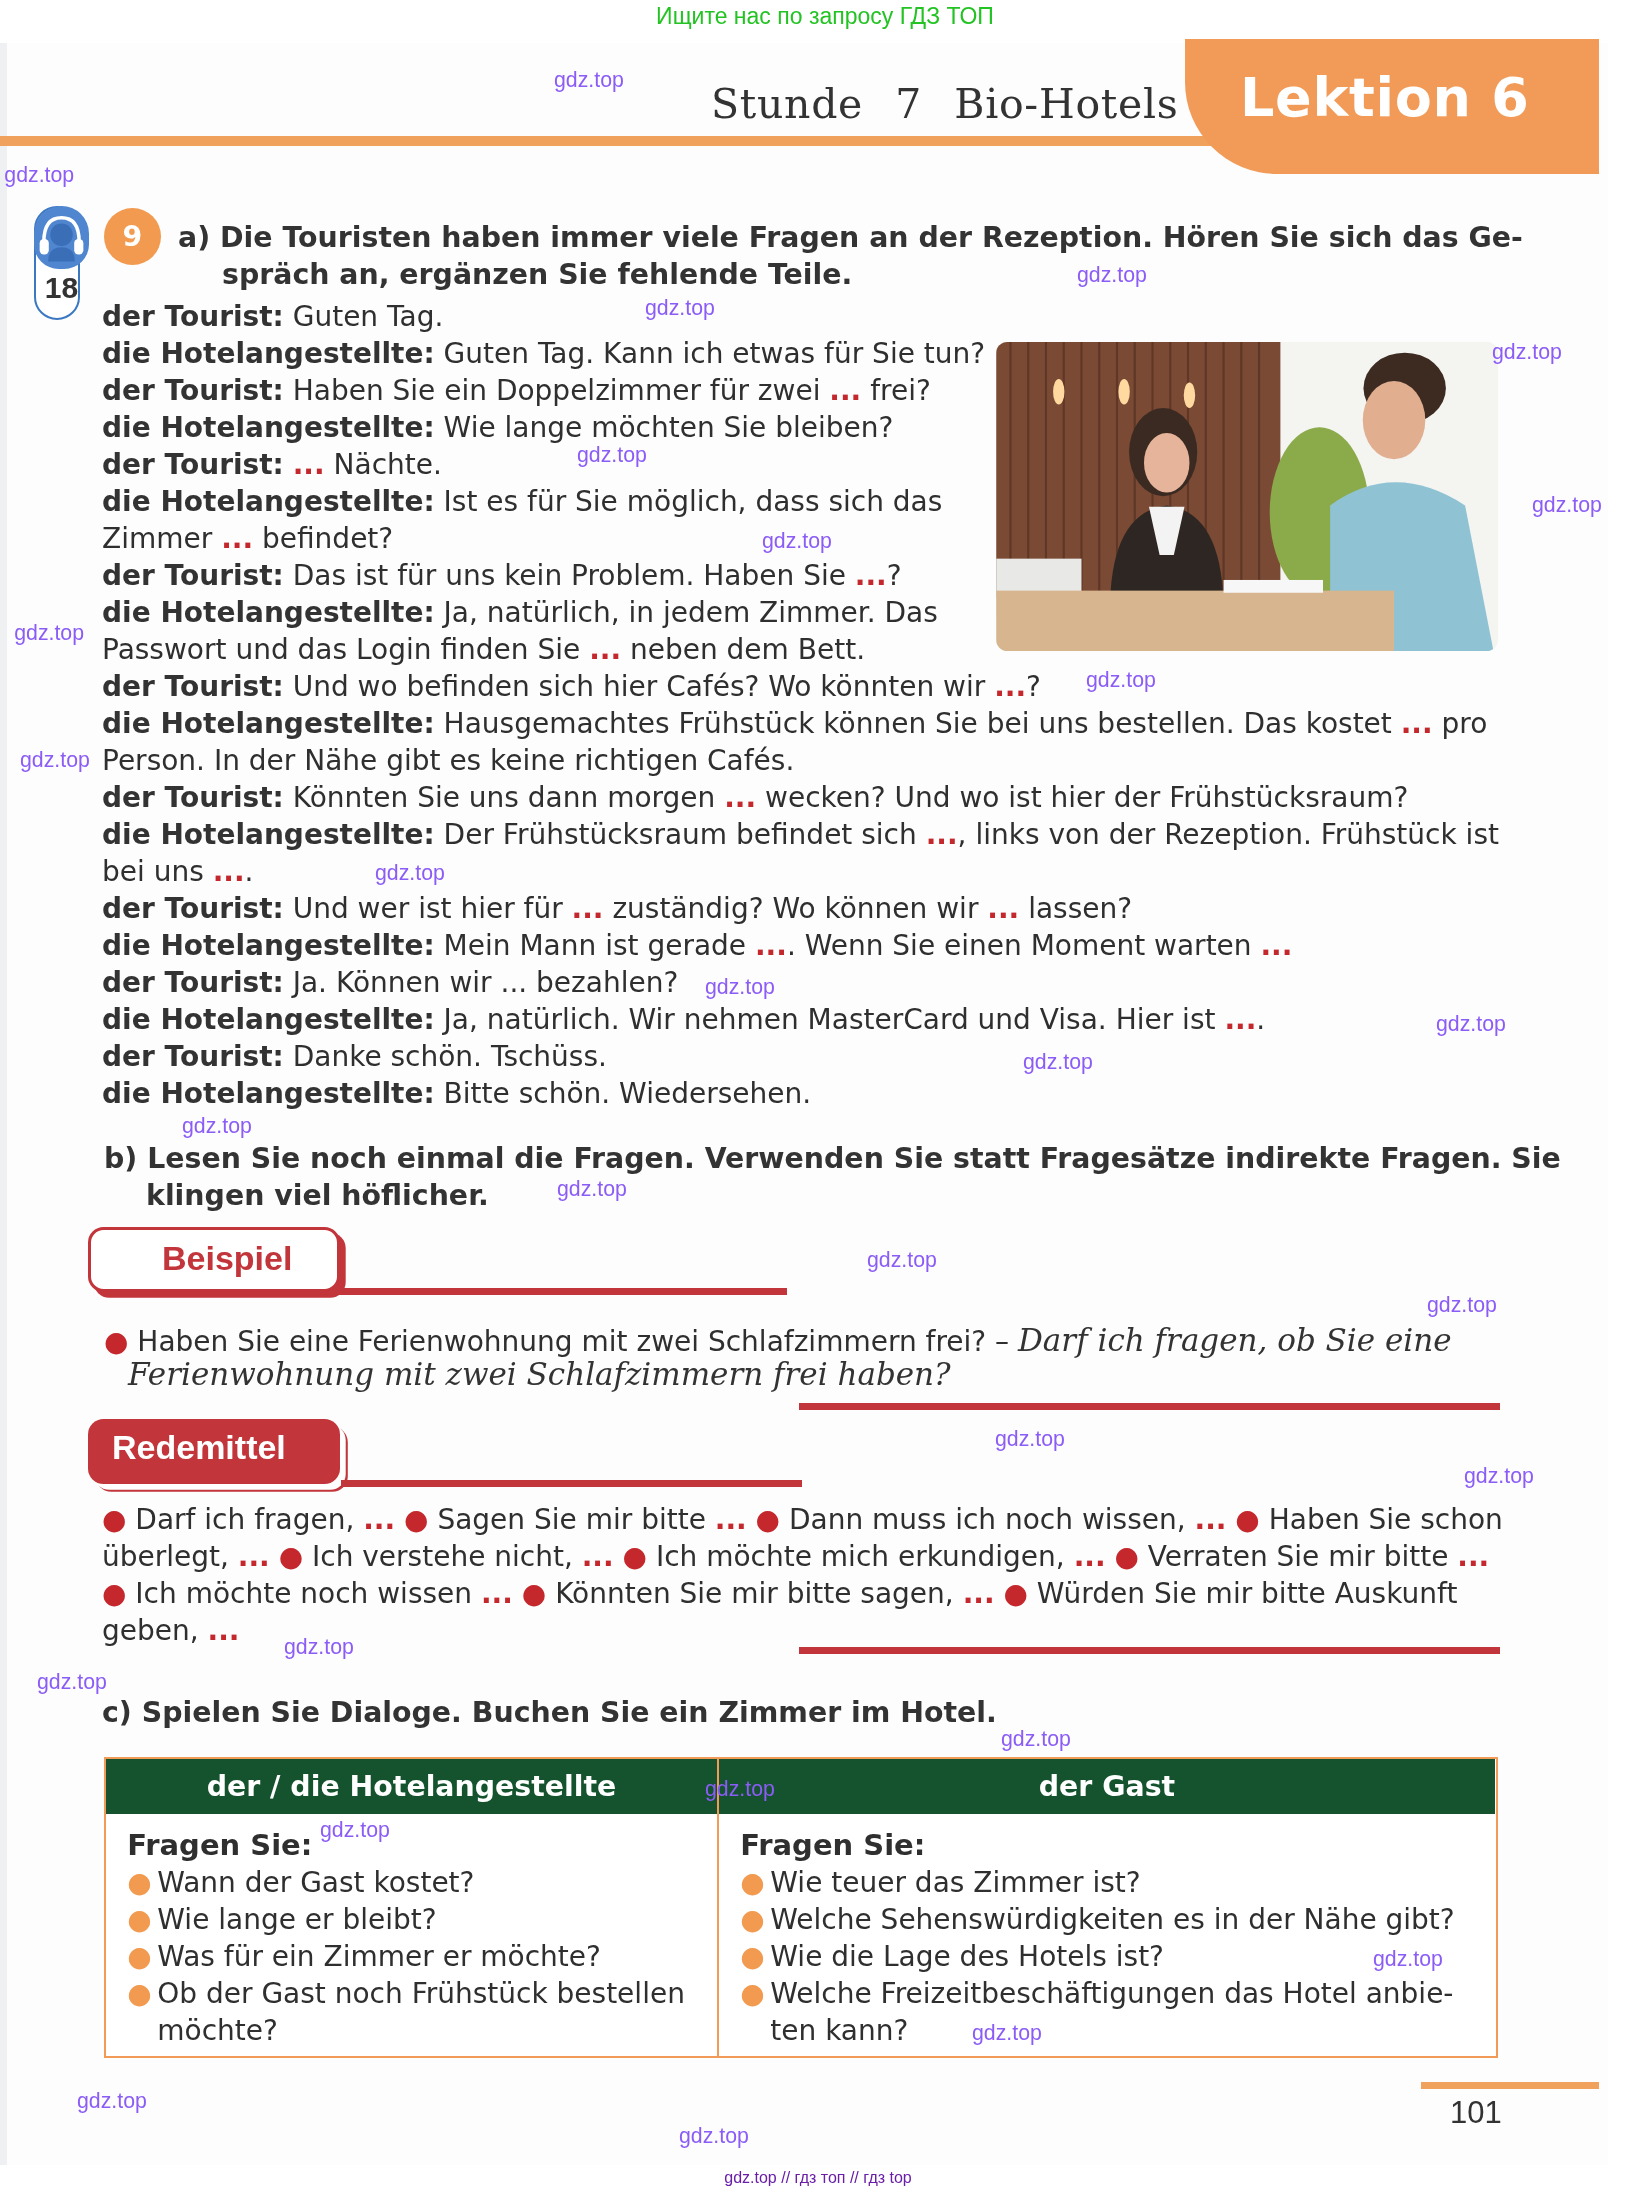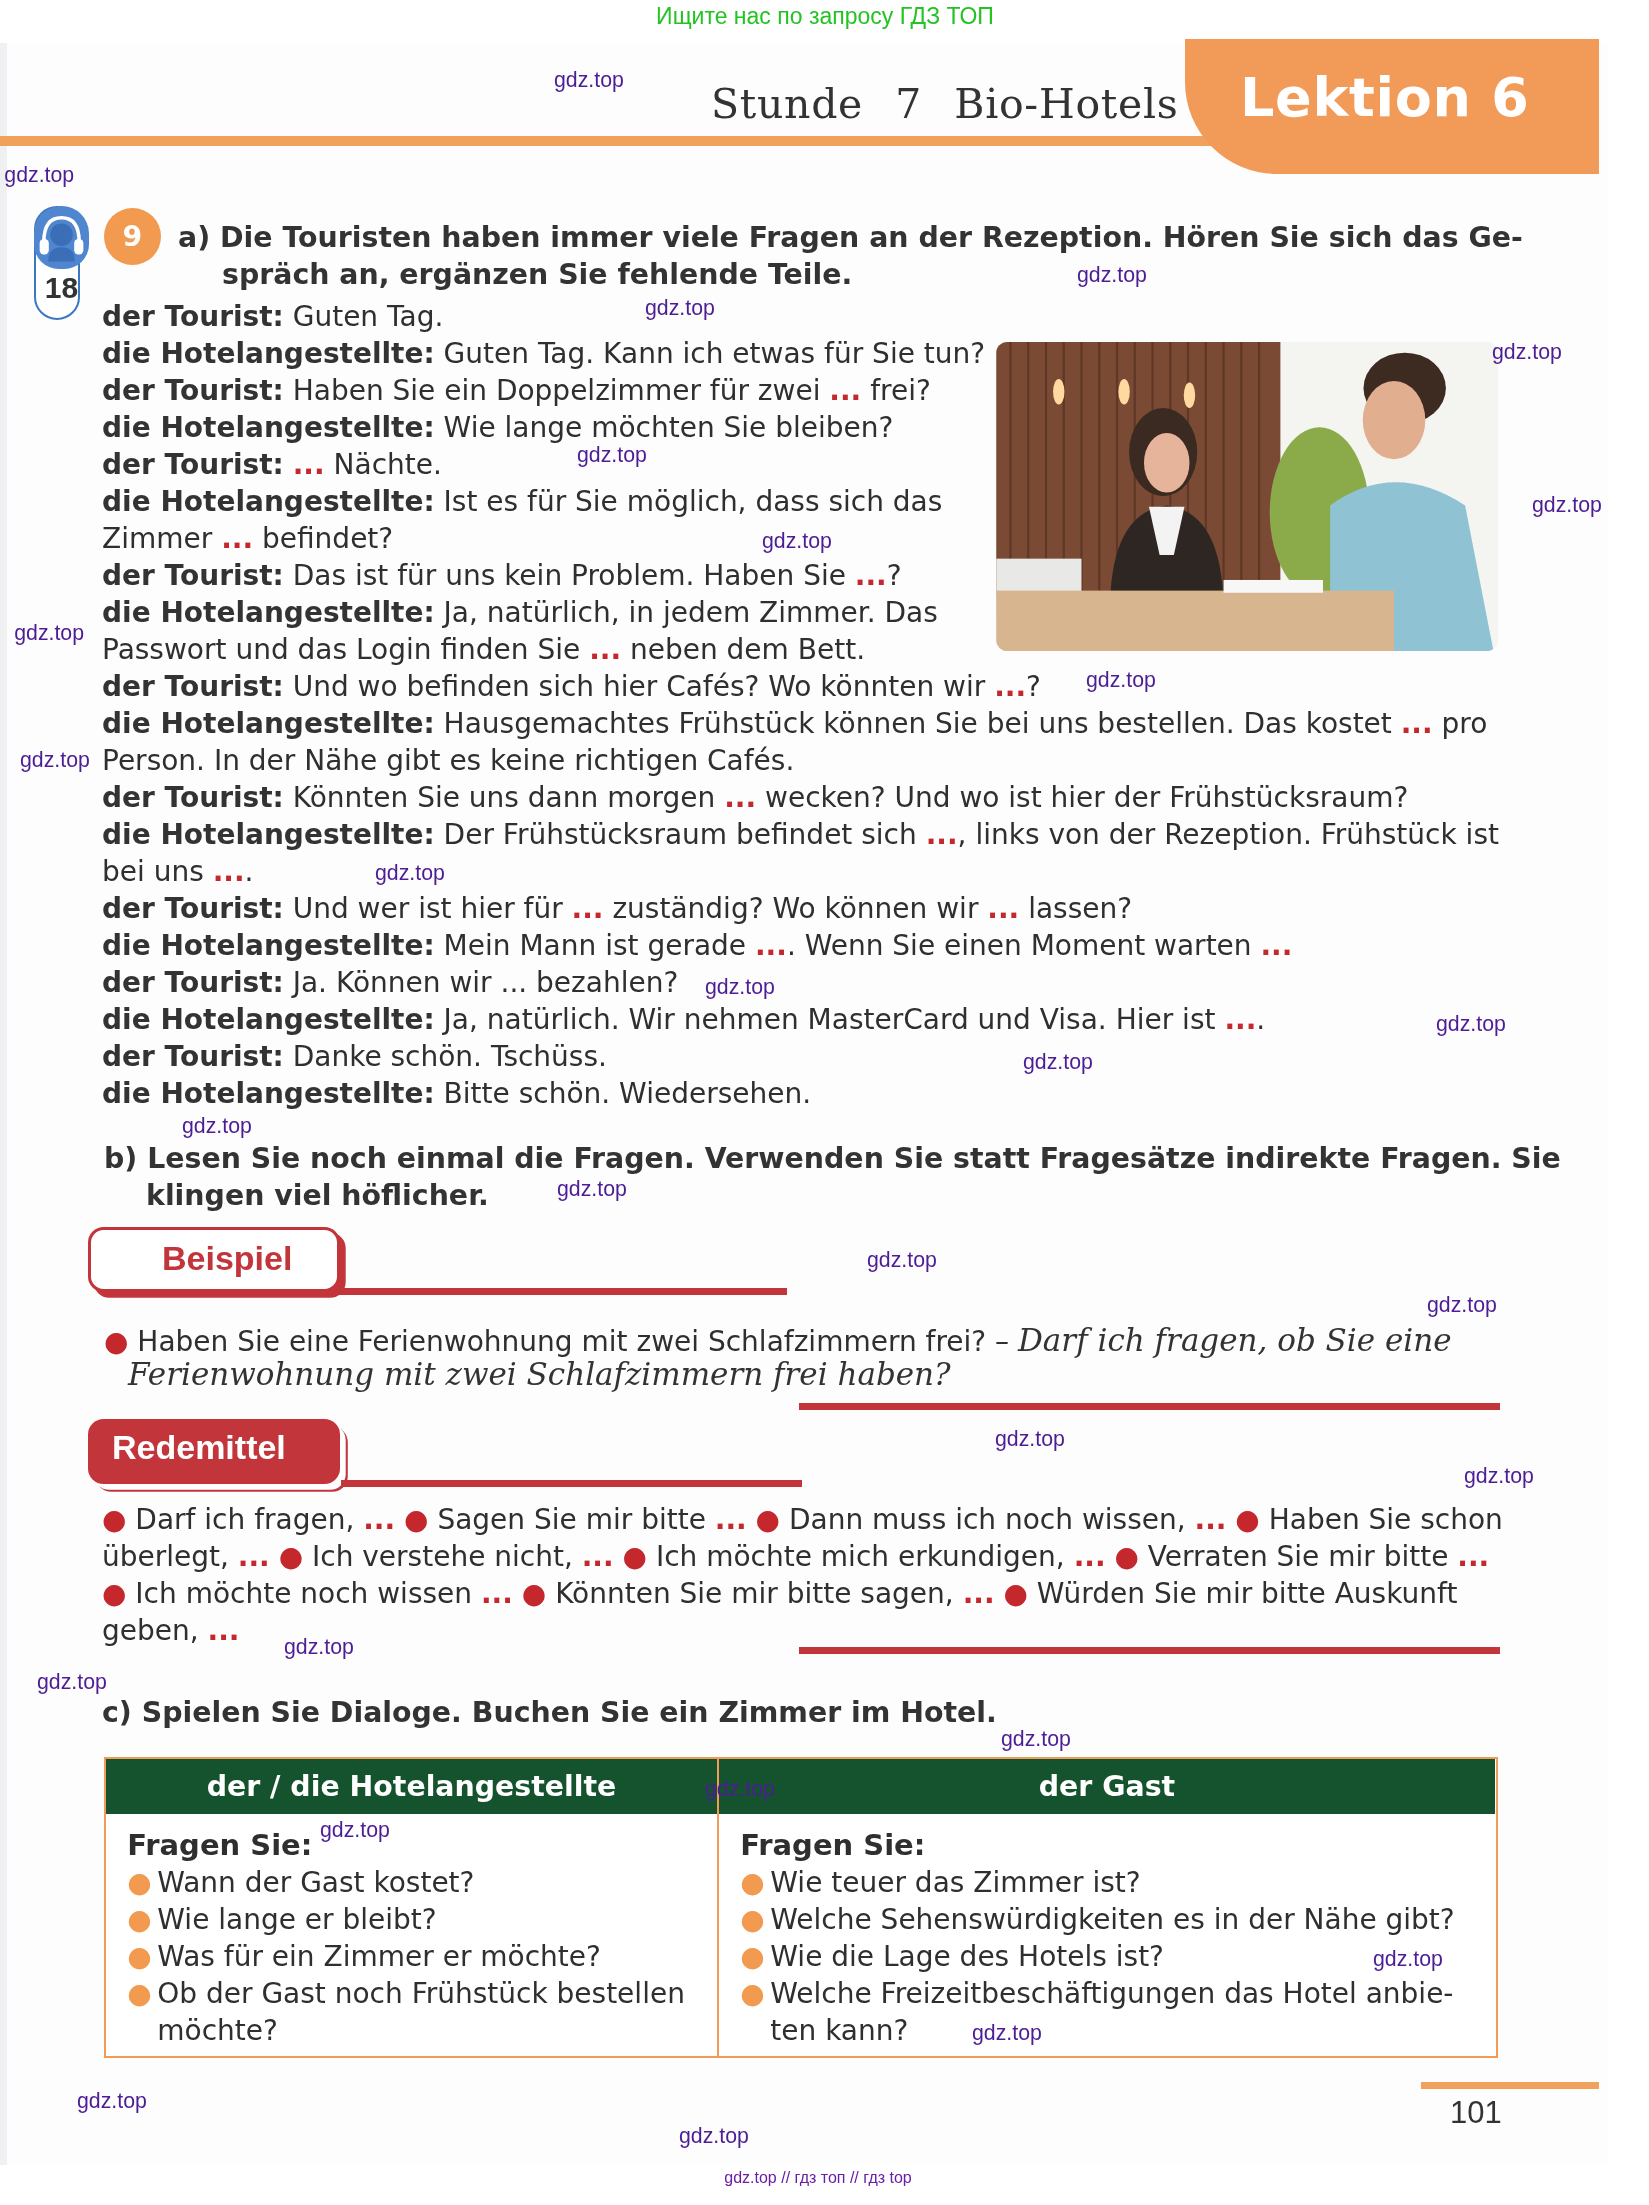--- a/index.html
+++ b/index.html
@@ -1,21 +1,21 @@
 <!DOCTYPE html>
 <html style="font-size:11.4px"><head>
 <meta charset="utf-8">
 <style>
   html, body { margin:0; padding:0; }
   body { width:1650px; height:2205px; position:relative; background:#ffffff; overflow:hidden;
          font-family:"DejaVu Sans", sans-serif; color:#2f2f2f; }
   .abs { position:absolute; }
   .topnote { left:0; width:1650px; top:2.8px; text-align:center; color:#22c322; font-family:"Liberation Sans", sans-serif; font-size:23px; }
   .page { left:0; top:43px; width:1608px; height:2122px; background:#fdfdfd; border-left:7.1px solid #eef0f2; box-sizing:border-box; }
-  .wm { font-family:"Liberation Sans", sans-serif; font-size:21.3px; color:#4c1d95; white-space:nowrap; }
+  .wm { font-family:"Liberation Sans", sans-serif; font-size:21.3px; color:#8b5cf6; white-space:nowrap; }
   .header-title { left:711px; top:80px; font-family:"DejaVu Serif", serif; font-size:41px; color:#333; letter-spacing:0.7px; word-spacing:18.5px; }
   .header-line { left:0; top:136px; width:1222px; height:10px; background:#f0a15c; }
   .lektion { left:1185px; top:39px; width:414px; height:135px; background:#f29b58; border-bottom-left-radius:92px; }
   .lektion span { position:absolute; left:55px; top:27px; color:#fff; font-weight:bold; font-size:54px; font-family:"DejaVu Sans", sans-serif; letter-spacing:0.7px; }
   .audio-badge { left:34px; top:206px; width:46px; height:114px; border:2.1px solid #3b78c2; border-radius:28.4px; box-sizing:border-box; background:#fff; }
   .audio-top { position:absolute; left:-2.1px; top:-2.1px; width:55px; height:63px; border-radius:28.4px 28.4px 25.6px 25.6px; background:#4f86cf; }
   .audio-num { position:absolute; left:0; width:51px; top:63px; text-align:center; font-weight:bold; font-size:30px; color:#333; font-family:"Liberation Sans", sans-serif; }
   .ex-num { left:104px; top:208px; width:57px; height:57px; border-radius:50%; background:#f29b50; color:#fff; text-align:center; line-height:57px; font-weight:bold; font-size:28.4px; }
   .task { font-weight:bold; font-size:28.4px; color:#333; line-height:37px; }
   .dlg { left:102px; width:1407px; font-size:28px; line-height:37px; }

